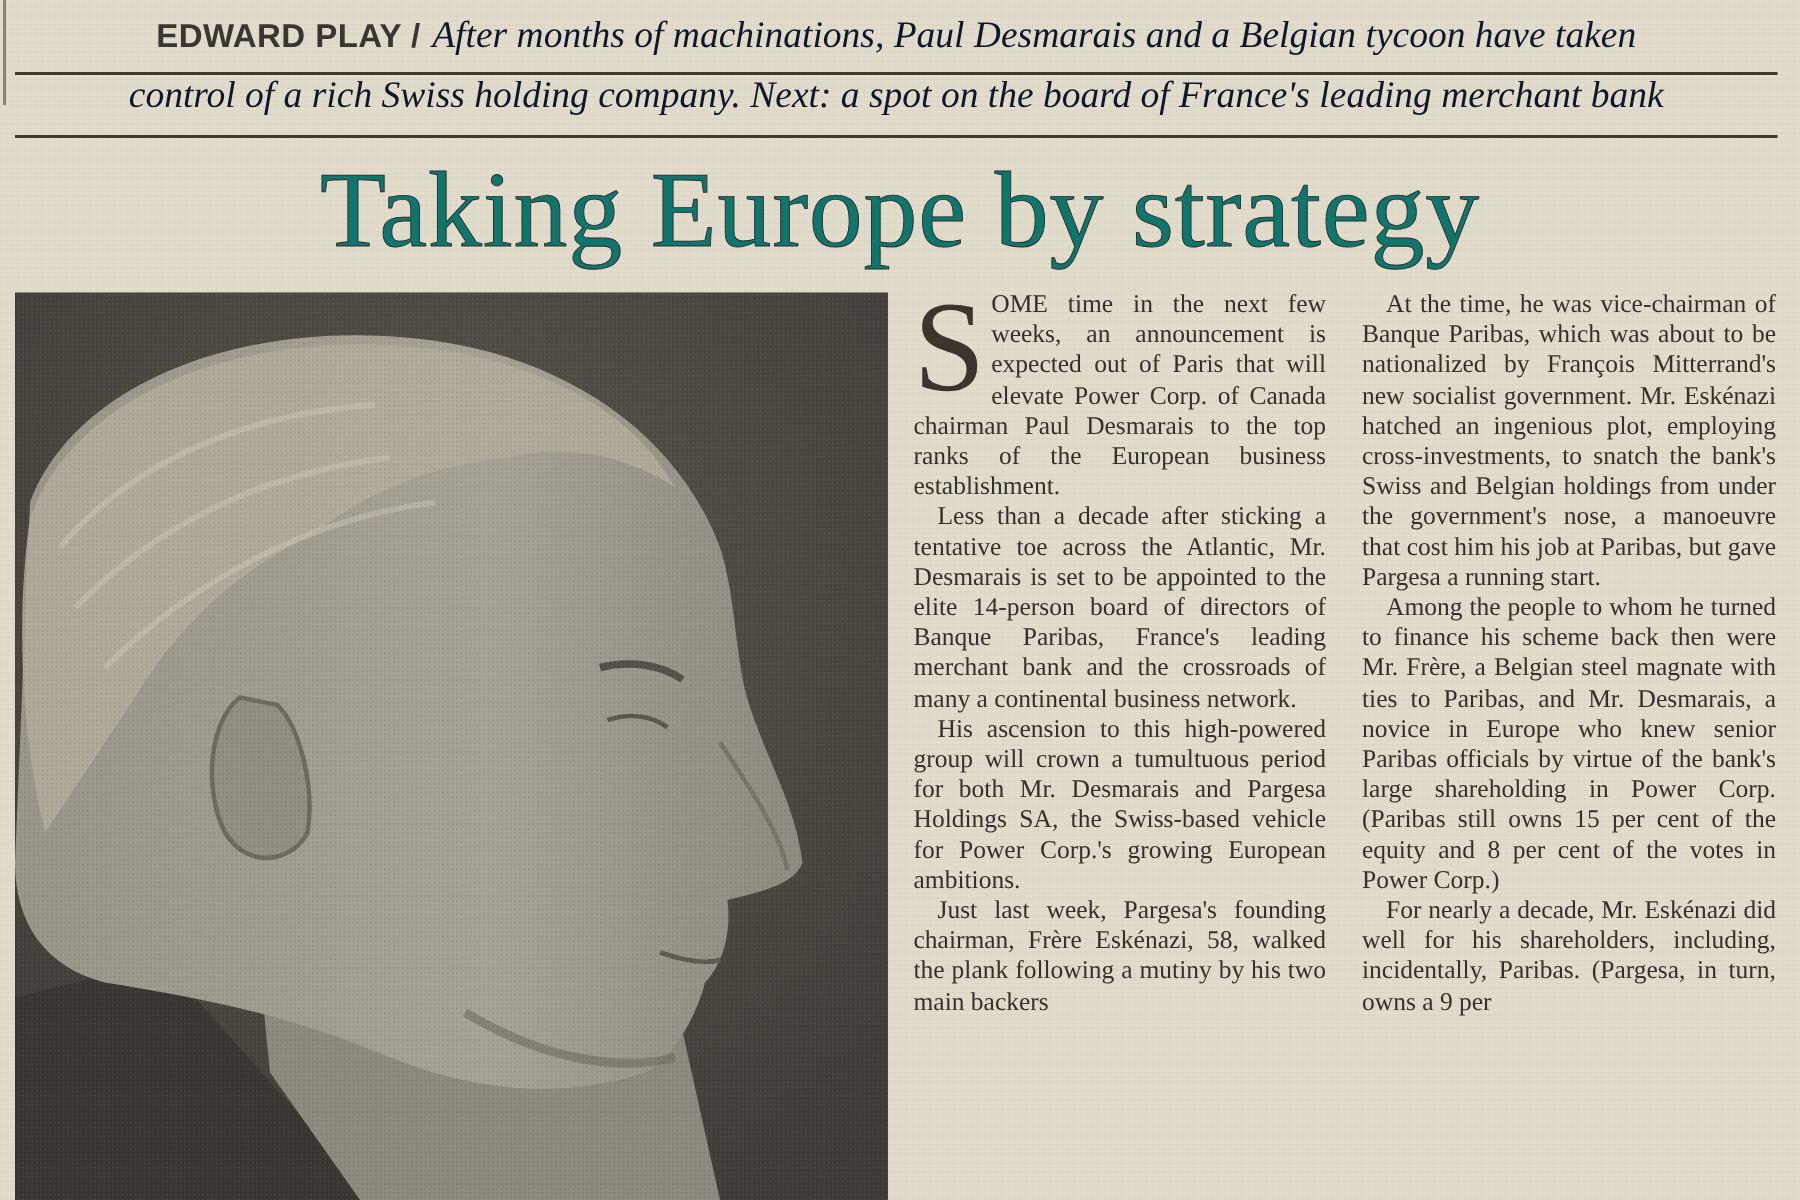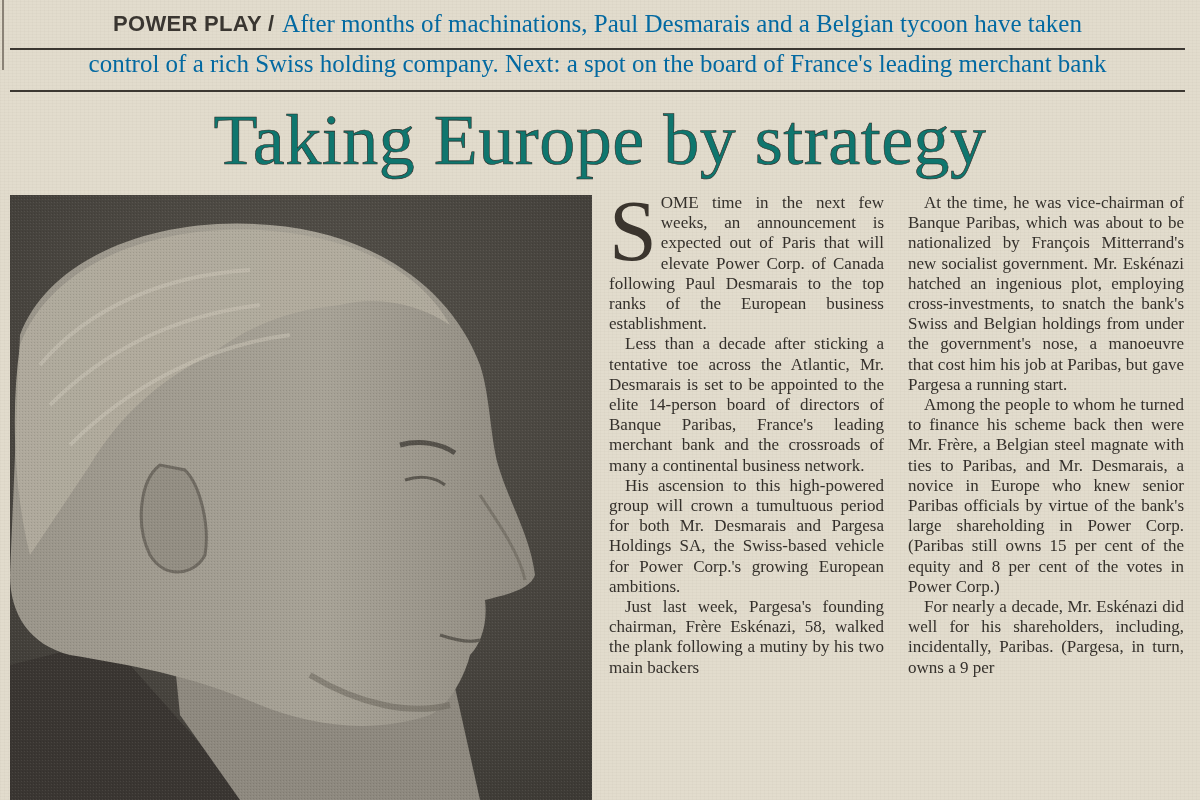--- a/index.html
+++ b/index.html
@@ -23,21 +23,21 @@
   .deck-line1 {
     height: 48px; display: flex; align-items: center; justify-content: center;
     border-bottom: 2px solid #3c3832; white-space: nowrap;
   }
   .kicker {
     font-family: "Liberation Sans", sans-serif; font-weight: bold; font-size: 22px;
     letter-spacing: 0.3px; color: #3a3631; margin-right: 6px;
   }
   .slash { font-family: "Liberation Sans", sans-serif; font-weight: bold; font-size: 22px; margin-right: 8px; color:#3a3631;}
   .deck-italic {
-    font-family: "Liberation Serif", serif; font-size: 25px; color: #0369a1;
+    font-family: "Liberation Serif", serif; font-style: italic; font-size: 25px; color: #0f172a;
   }
   .deck-line2 {
     height: 40px; display: flex; align-items: flex-start; justify-content: center;
     border-bottom: 2px solid #3c3832; white-space: nowrap;
   }
   .headline {
     position: absolute; left: 0; width: 1200px; top: 100px; text-align: center;
     font-family: "Liberation Serif", serif; font-size: 72px; font-weight: normal;
     color: #0f766e; letter-spacing: 0.5px; line-height: 80px; margin: 0;
     -webkit-text-stroke: 0.6px #2e2a26;
@@ -66,21 +66,21 @@
   .col p.cont { text-indent: 0; }
 </style>
 </head>
 <body>
 
 <div class="paper-texture"></div>
 <div class="left-edge-rule"></div>
 
 <div class="deck">
   <div class="deck-line1">
-    <span class="kicker">POWER PLAY</span>
+    <span class="kicker">EDWARD PLAY</span>
     <span class="slash">/</span>
     <span class="deck-italic">After months of machinations, Paul Desmarais and a Belgian tycoon have taken</span>
   </div>
   <div class="deck-line2">
     <span class="deck-italic">control of a rich Swiss holding company. Next: a spot on the board of France's leading merchant bank</span>
   </div>
 </div>
 
 <h1 class="headline">Taking Europe by strategy</h1>
 
@@ -125,21 +125,21 @@
 
     <path d="M470 300 C490 330 510 360 515 385" stroke="#7a756b" stroke-width="3" fill="none"></path>
     <path d="M430 440 C445 445 460 448 470 445" stroke="#5f5b53" stroke-width="3" fill="none"></path>
 
     <path d="M300 480 C350 510 400 520 440 510" stroke="#6f6a61" stroke-width="6" fill="none" opacity="0.6"></path>
     <rect width="582" height="605" fill="url(#grain)"></rect>
   </svg>
 </div>
 
 <div class="col col1">
-  <p class="first"><span class="dropcap">S</span><span>OME time in the next few weeks, an announcement is expected out of Paris that will elevate Power Corp. of Canada following Paul Desmarais to the top ranks of the European business establishment.</span></p>
+  <p class="first"><span class="dropcap">S</span><span>OME time in the next few weeks, an announcement is expected out of Paris that will elevate Power Corp. of Canada chairman Paul Desmarais to the top ranks of the European business establishment.</span></p>
   <p>Less than a decade after sticking a tentative toe across the Atlantic, Mr. Desmarais is set to be appointed to the elite 14-person board of directors of Banque Paribas, France's leading merchant bank and the crossroads of many a continental business network.</p>
   <p>His ascension to this high-powered group will crown a tumultuous period for both Mr. Desmarais and Pargesa Holdings SA, the Swiss-based vehicle for Power Corp.'s growing European ambitions.</p>
   <p>Just last week, Pargesa's founding chairman, Frère Eskénazi, 58, walked the plank following a mutiny by his two main backers</p>
 </div>
 
 <div class="col col2">
   <p>At the time, he was vice-chairman of Banque Paribas, which was about to be nationalized by François Mitterrand's new socialist government. Mr. Eskénazi hatched an ingenious plot, employing cross-investments, to snatch the bank's Swiss and Belgian holdings from under the government's nose, a manoeuvre that cost him his job at Paribas, but gave Pargesa a running start.</p>
   <p>Among the people to whom he turned to finance his scheme back then were Mr. Frère, a Belgian steel magnate with ties to Paribas, and Mr. Desmarais, a novice in Europe who knew senior Paribas officials by virtue of the bank's large shareholding in Power Corp. (Paribas still owns 15 per cent of the equity and 8 per cent of the votes in Power Corp.)</p>
   <p>For nearly a decade, Mr. Eskénazi did well for his shareholders, including, incidentally, Paribas. (Pargesa, in turn, owns a 9 per</p>
 </div>

